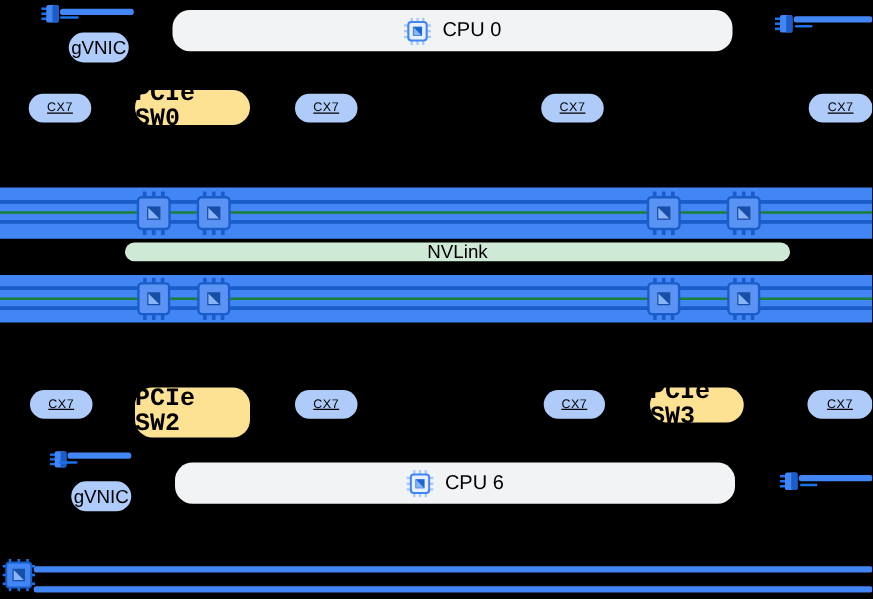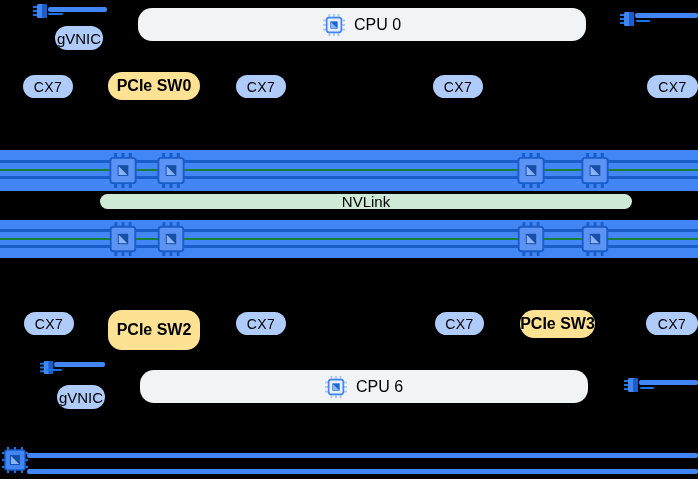--- a/index.html
+++ b/index.html
@@ -6,23 +6,23 @@
   .stage{
     position:relative;width:698px;height:479px;overflow:hidden;
     background:var(--background,#000);
     font-family:"Liberation Sans",sans-serif;color:#202124;
   }
   .abs{position:absolute;line-height:0;}
   .box{
     position:absolute;display:flex;align-items:center;justify-content:center;
     color:#000000;border-radius:14px;line-height:1;
   }
-  .cx7{background:var(--nic-box,#aecbfa);font-size:14px;letter-spacing:.4px;}
+  .cx7{background:var(--nic-box,#aecbfa);font-size:10px;letter-spacing:.4px;text-decoration:underline;}
   .gvnic{background:var(--nic-box,#aecbfa);font-size:15px;}
-  .pcie{background:var(--pcie-box,#fde293);font-size:16px;font-weight:600;}
+  .pcie{background:var(--pcie-box,#fde293);font-size:20px;font-weight:600;font-family:Liberation Mono, monospace;}
   .cpu-bar{background:var(--cpu-bar,#f1f3f4);font-size:16px;font-weight:500;gap:9px;}
   .nvlink{background:var(--nvlink-bar,#ceead6);font-size:15px;}
   .gpu-bar{position:absolute;left:0;width:698px;background:var(--gpu-bar,#4285f4);}
   .busline{position:absolute;left:0;width:100%;}
   .busline.dark{height:3px;background:var(--gpu-bar-line,#1a5cc8);}
   .busline.green{height:2px;background:var(--nvlink-line,#188038);}
   .gpu-icon{position:absolute;top:3px;line-height:0;}
   .hline{position:absolute;background:var(--link-line,#4285f4);border-radius:2px;}
   .hline.thin{background:#1a73e8;}
   .defs{position:absolute;width:0;height:0;overflow:hidden;}

